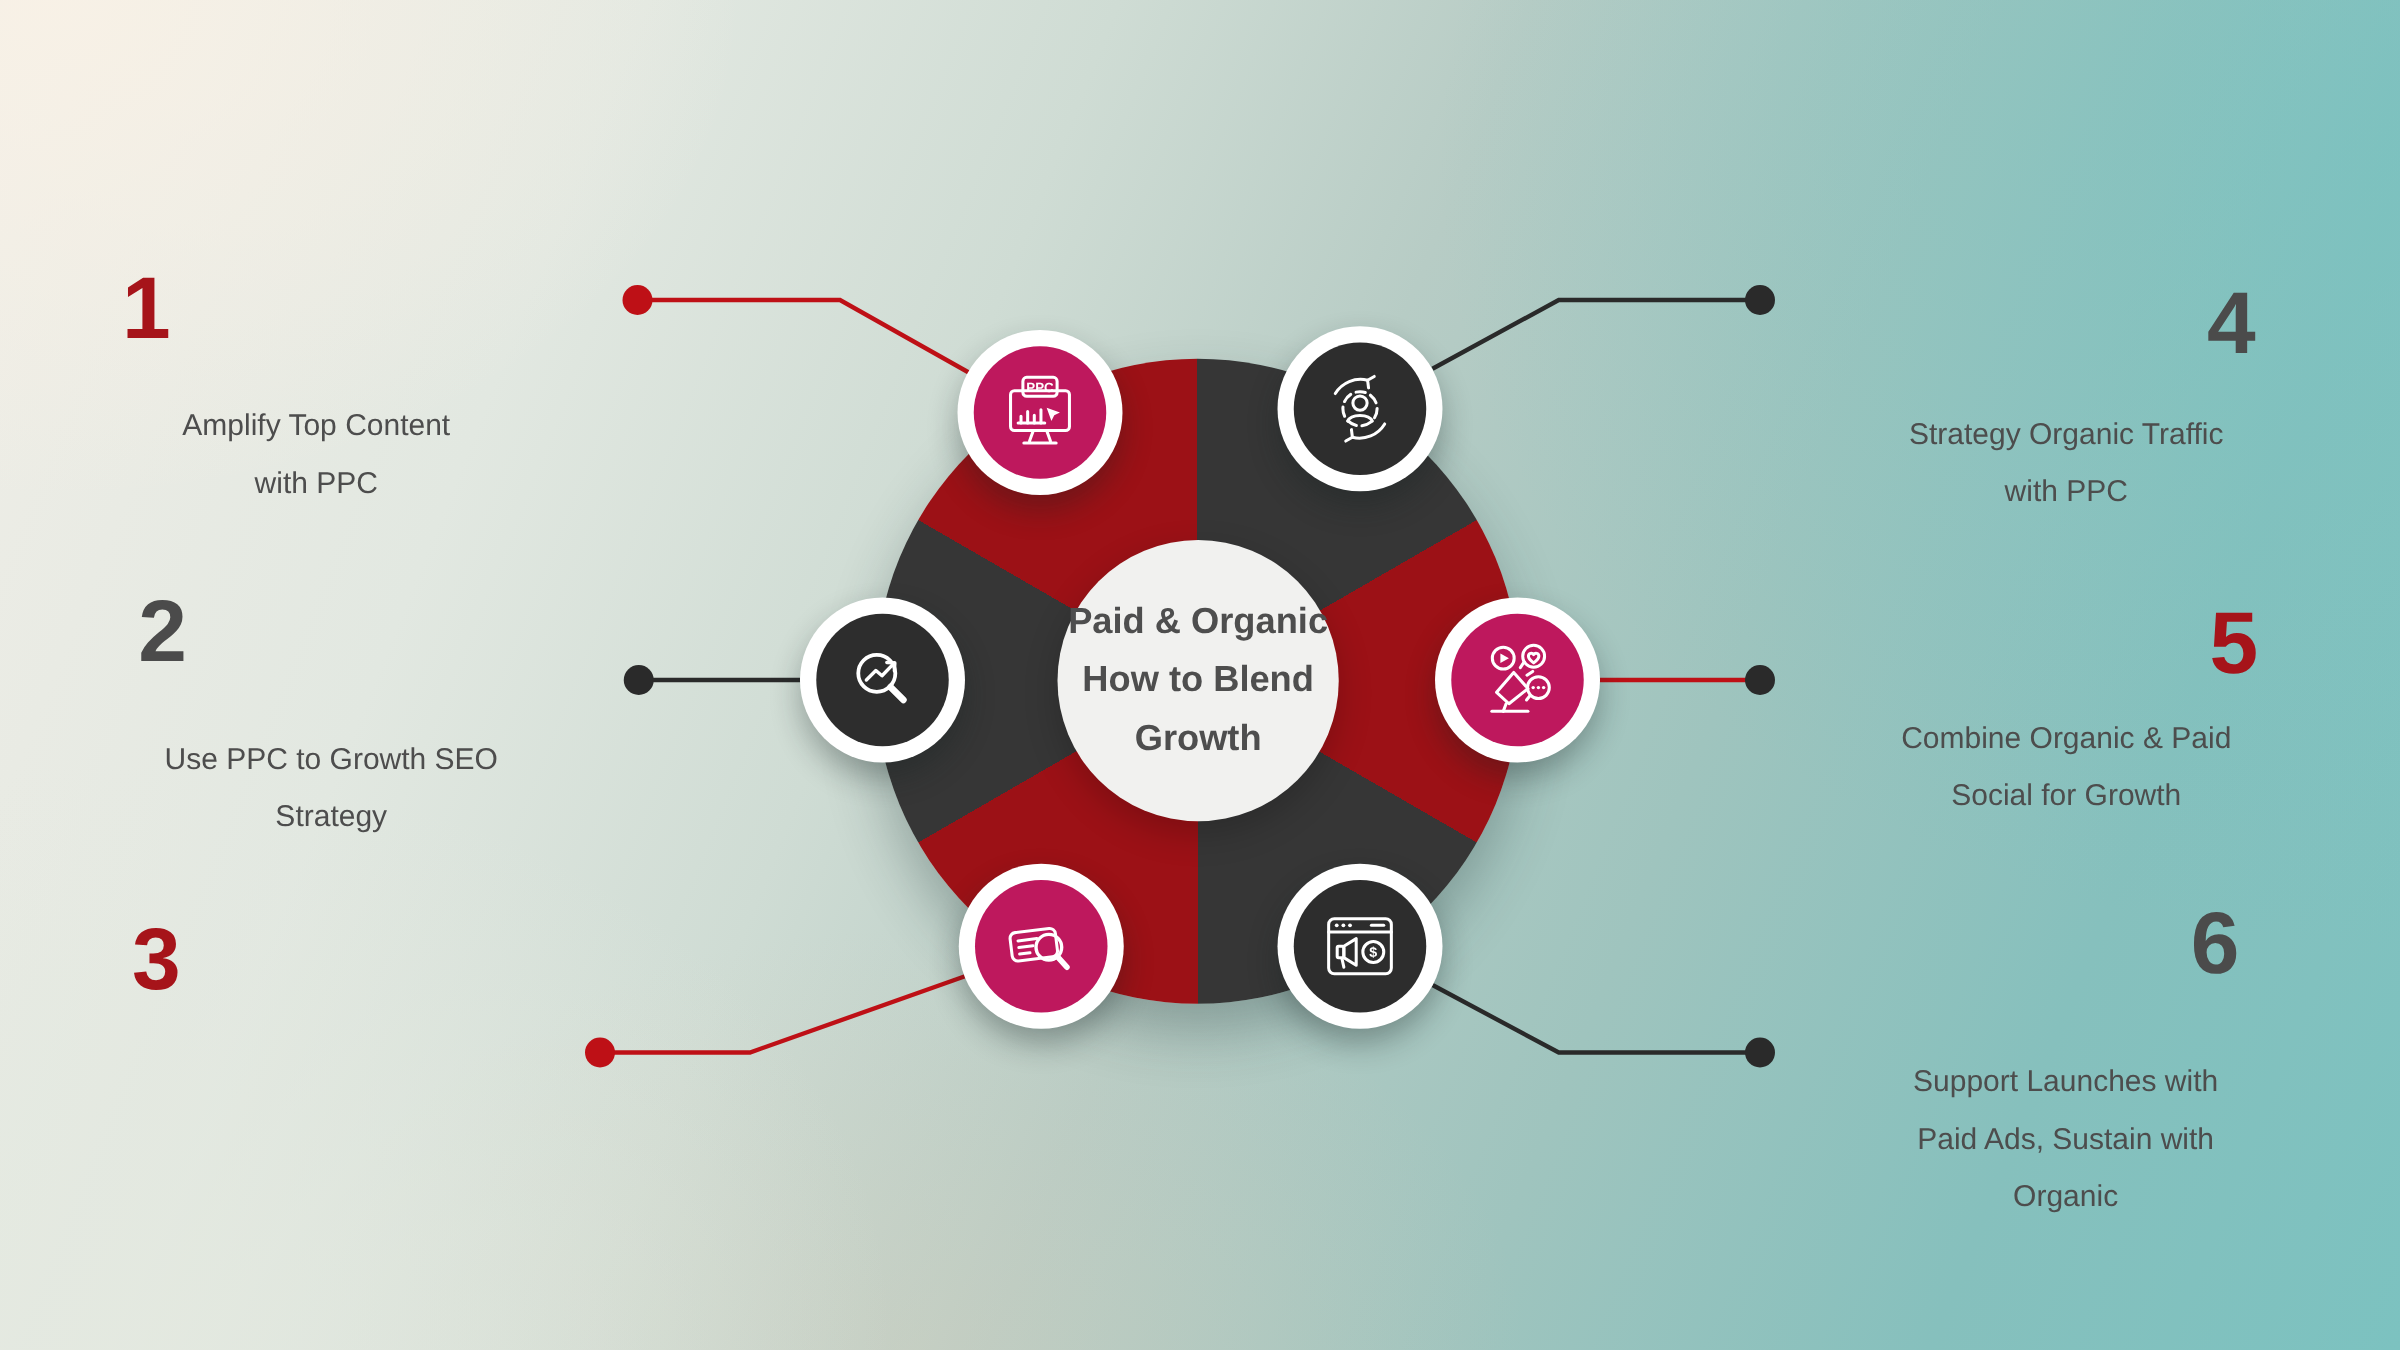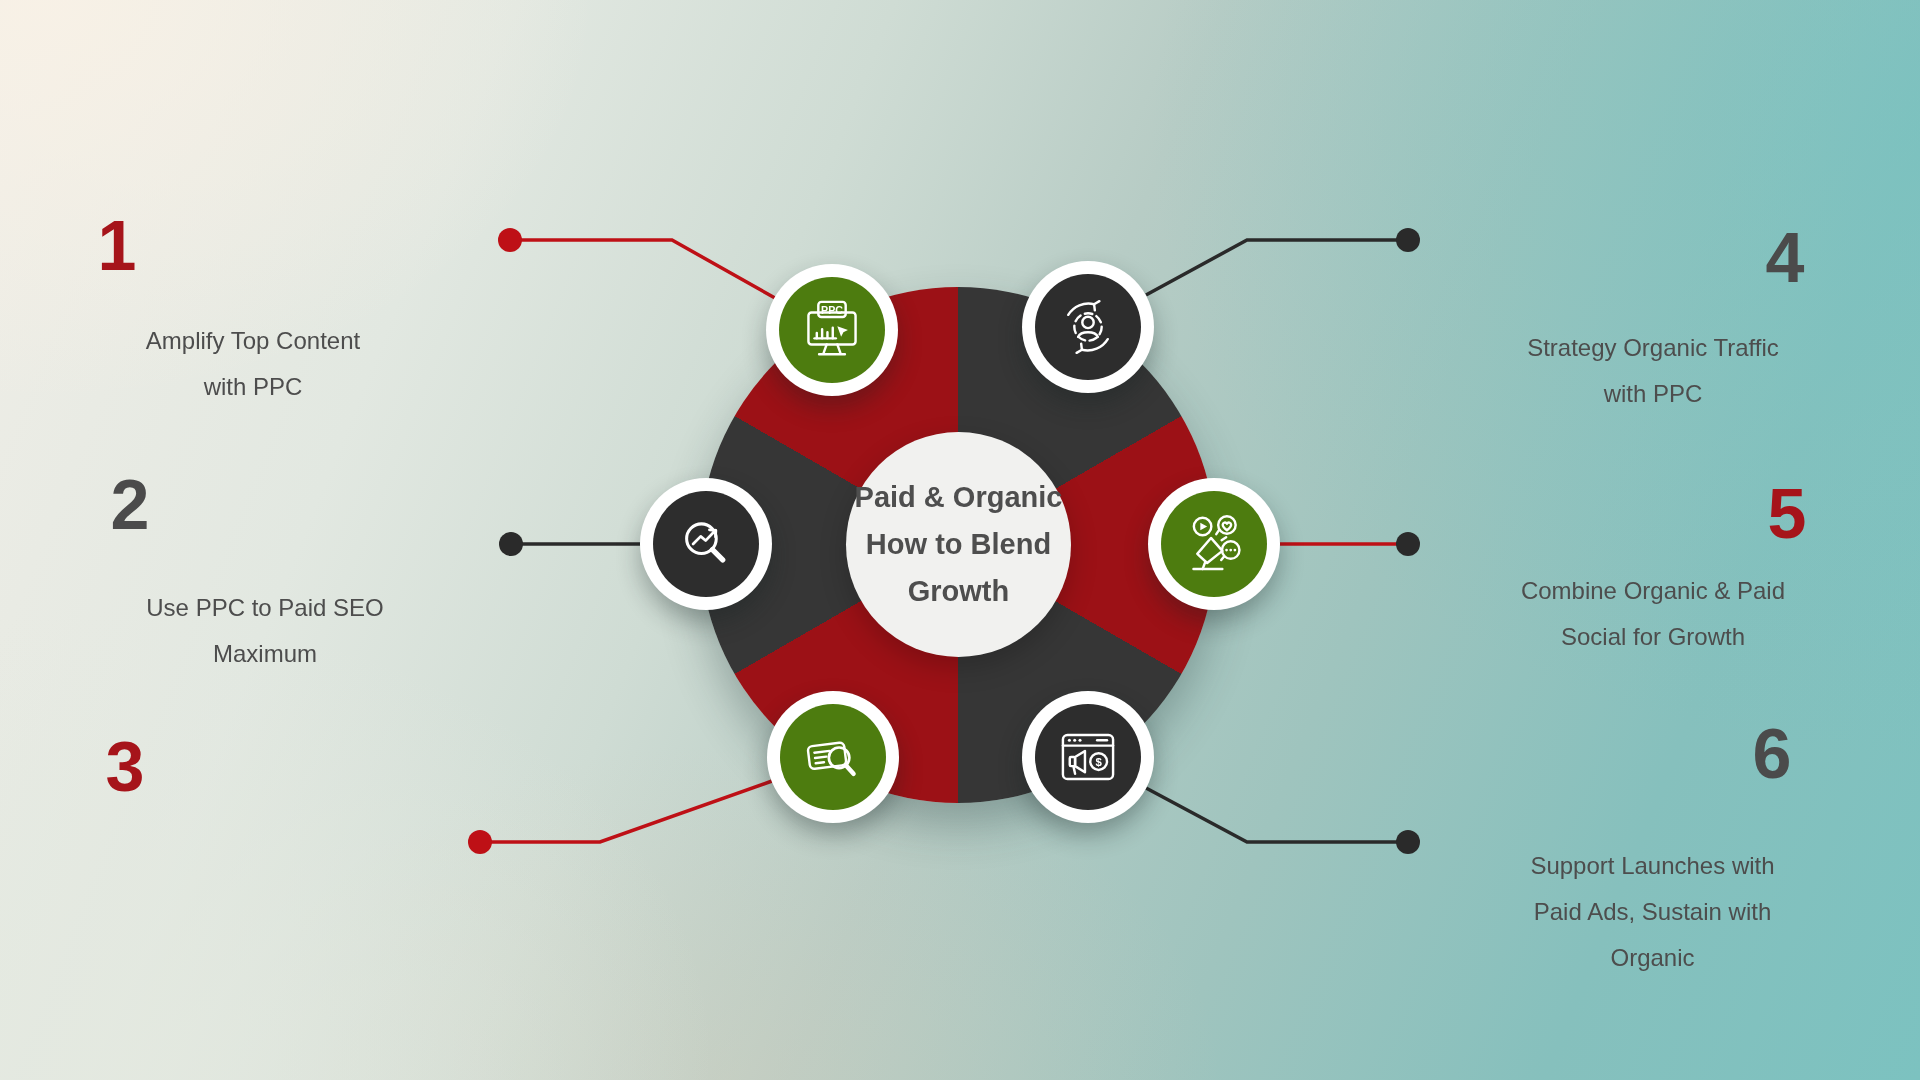--- a/index.html
+++ b/index.html
@@ -21,21 +21,21 @@
     box-shadow:0 22px 44px rgba(30,52,52,0.30);}
   .center-circle{position:absolute;left:846px;top:432px;width:225px;height:225px;border-radius:50%;
     background:#f1f1ef;display:flex;flex-direction:column;align-items:center;justify-content:center;
     box-shadow:0 10px 28px rgba(0,0,0,0.20);}
   .center-circle .line{font-size:29px;font-weight:700;color:#4e4e4e;line-height:47px;white-space:nowrap;}
   
   .node{position:absolute;width:132px;height:132px;border-radius:50%;background:#ffffff;
     transform:translate(-50%,-50%);display:flex;align-items:center;justify-content:center;
     box-shadow:0 12px 24px rgba(18,32,32,0.32);}
   .node-inner{width:106px;height:106px;border-radius:50%;display:flex;align-items:center;justify-content:center;}
-  .node-inner.red{background:#4d7c0f;text-decoration:underline;}
+  .node-inner.red{background:#be185d;text-decoration:underline;}
   .node-inner.dark{background:#2d2d2d;}
   .node svg{width:76px;height:76px;display:block;}
   #node-ppc{left:832px;top:330px;}
   #node-retarget{left:1088px;top:327px;}
   #node-social{left:1214px;top:544px;}
   #node-ads{left:1088px;top:757px;}
   #node-keywords{left:833px;top:757px;}
   #node-seo{left:706px;top:544px;}
   
   .connectors{position:absolute;inset:0;width:1920px;height:1080px;pointer-events:none;}
@@ -204,22 +204,22 @@
   <div class="num red" id="num-3">3</div>
   <div class="num dark" id="num-4">4</div>
   <div class="num red" id="num-5">5</div>
   <div class="num dark" id="num-6">6</div>
 
   <div class="step-text" id="text-1">
     <div>Amplify Top Content</div>
     <div>with PPC</div>
   </div>
   <div class="step-text" id="text-2">
-    <div>Use PPC to Paid SEO</div>
-    <div>Maximum</div>
+    <div>Use PPC to Growth SEO</div>
+    <div>Strategy</div>
   </div>
   <div class="step-text" id="text-4">
     <div>Strategy Organic Traffic</div>
     <div>with PPC</div>
   </div>
   <div class="step-text" id="text-6">
     <div>Support Launches with</div>
     <div>Paid Ads, Sustain with</div>
     <div>Organic</div>
   </div>

